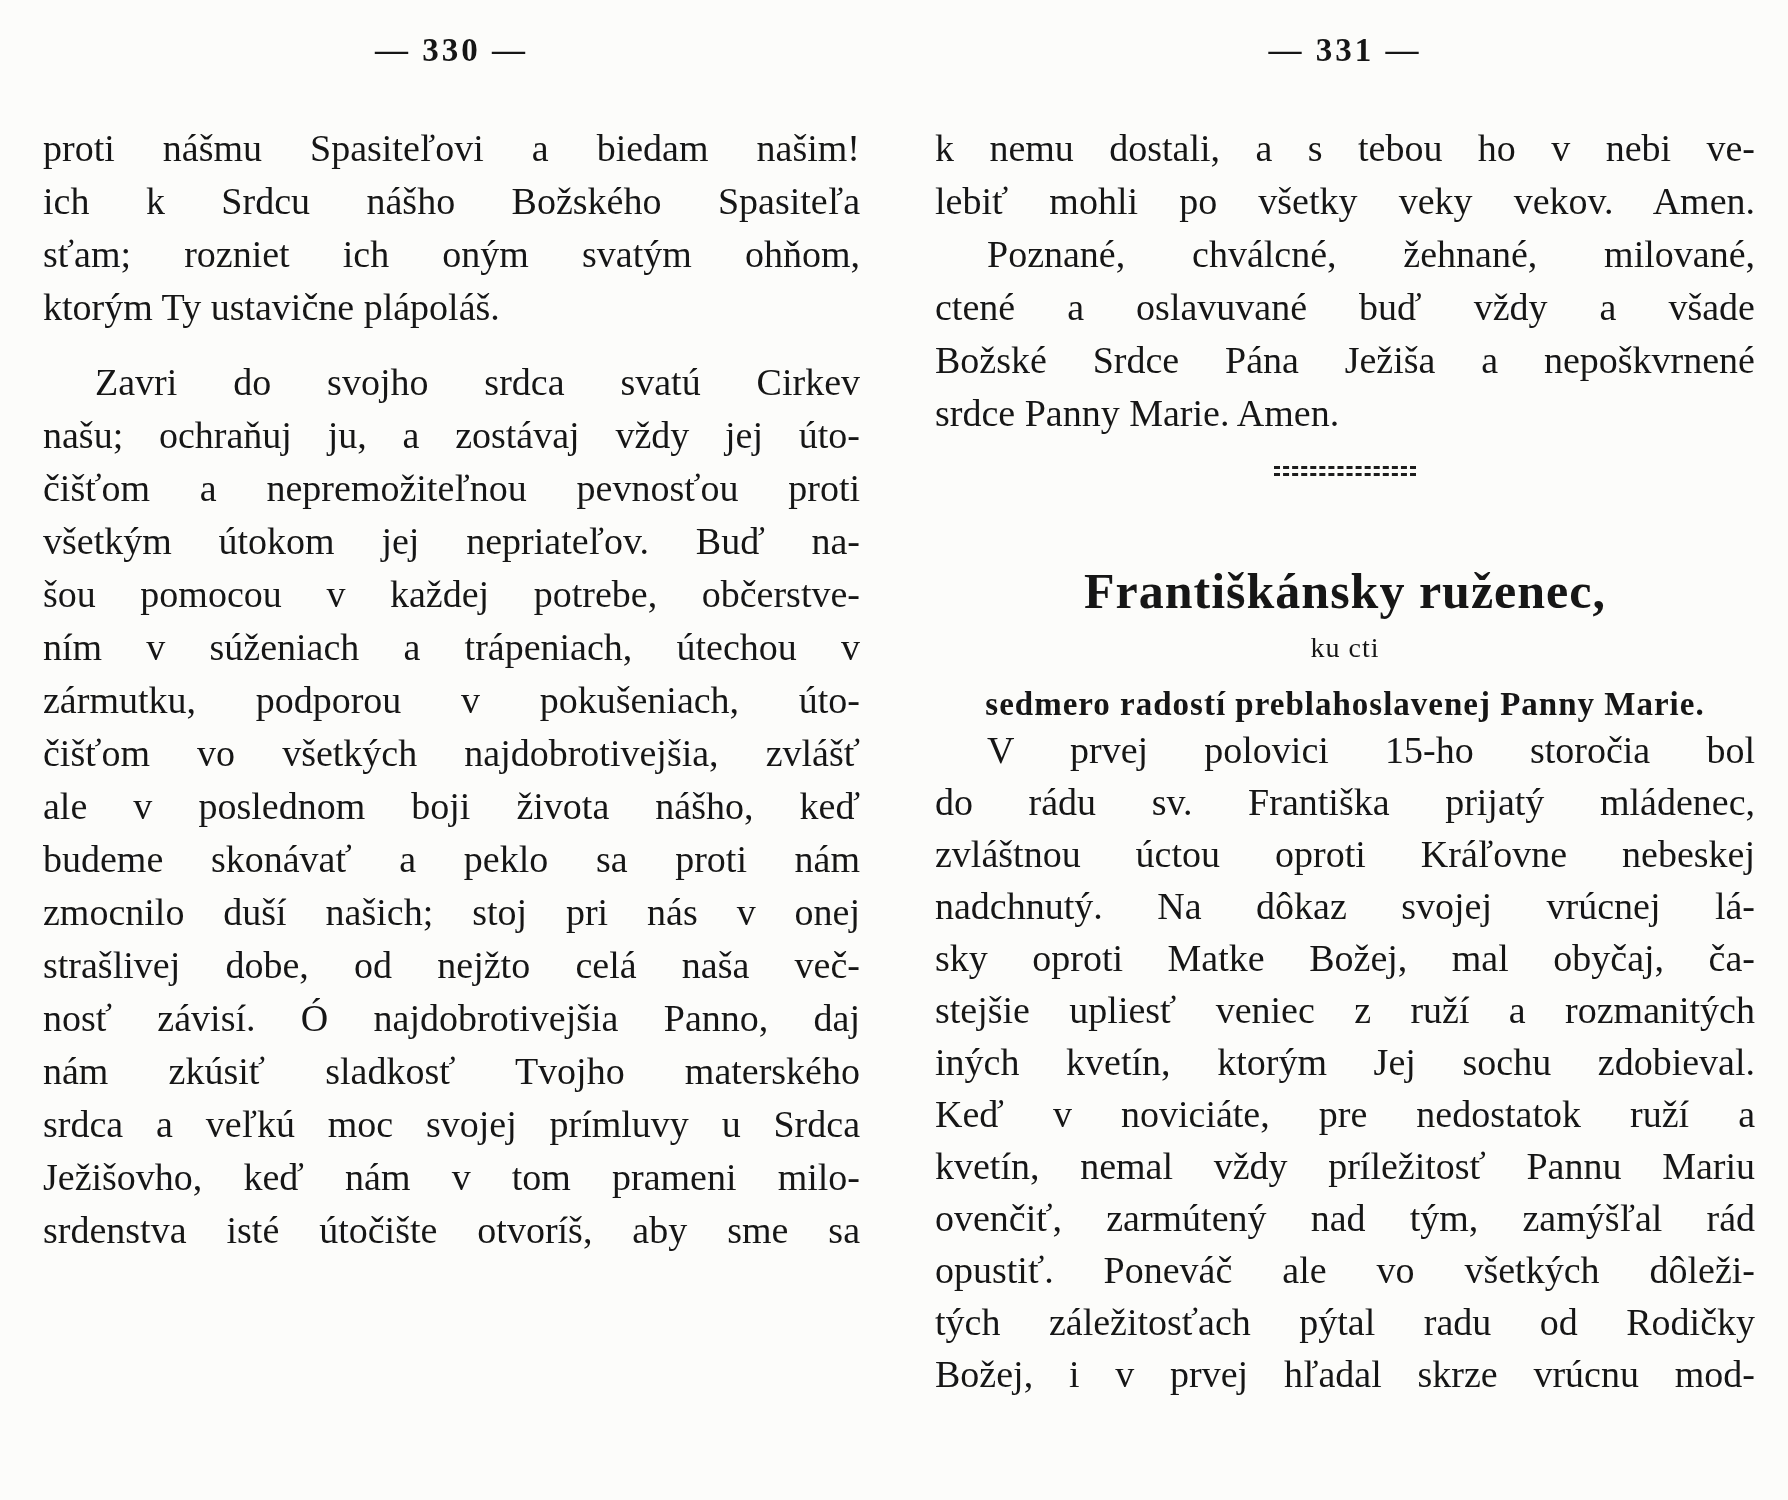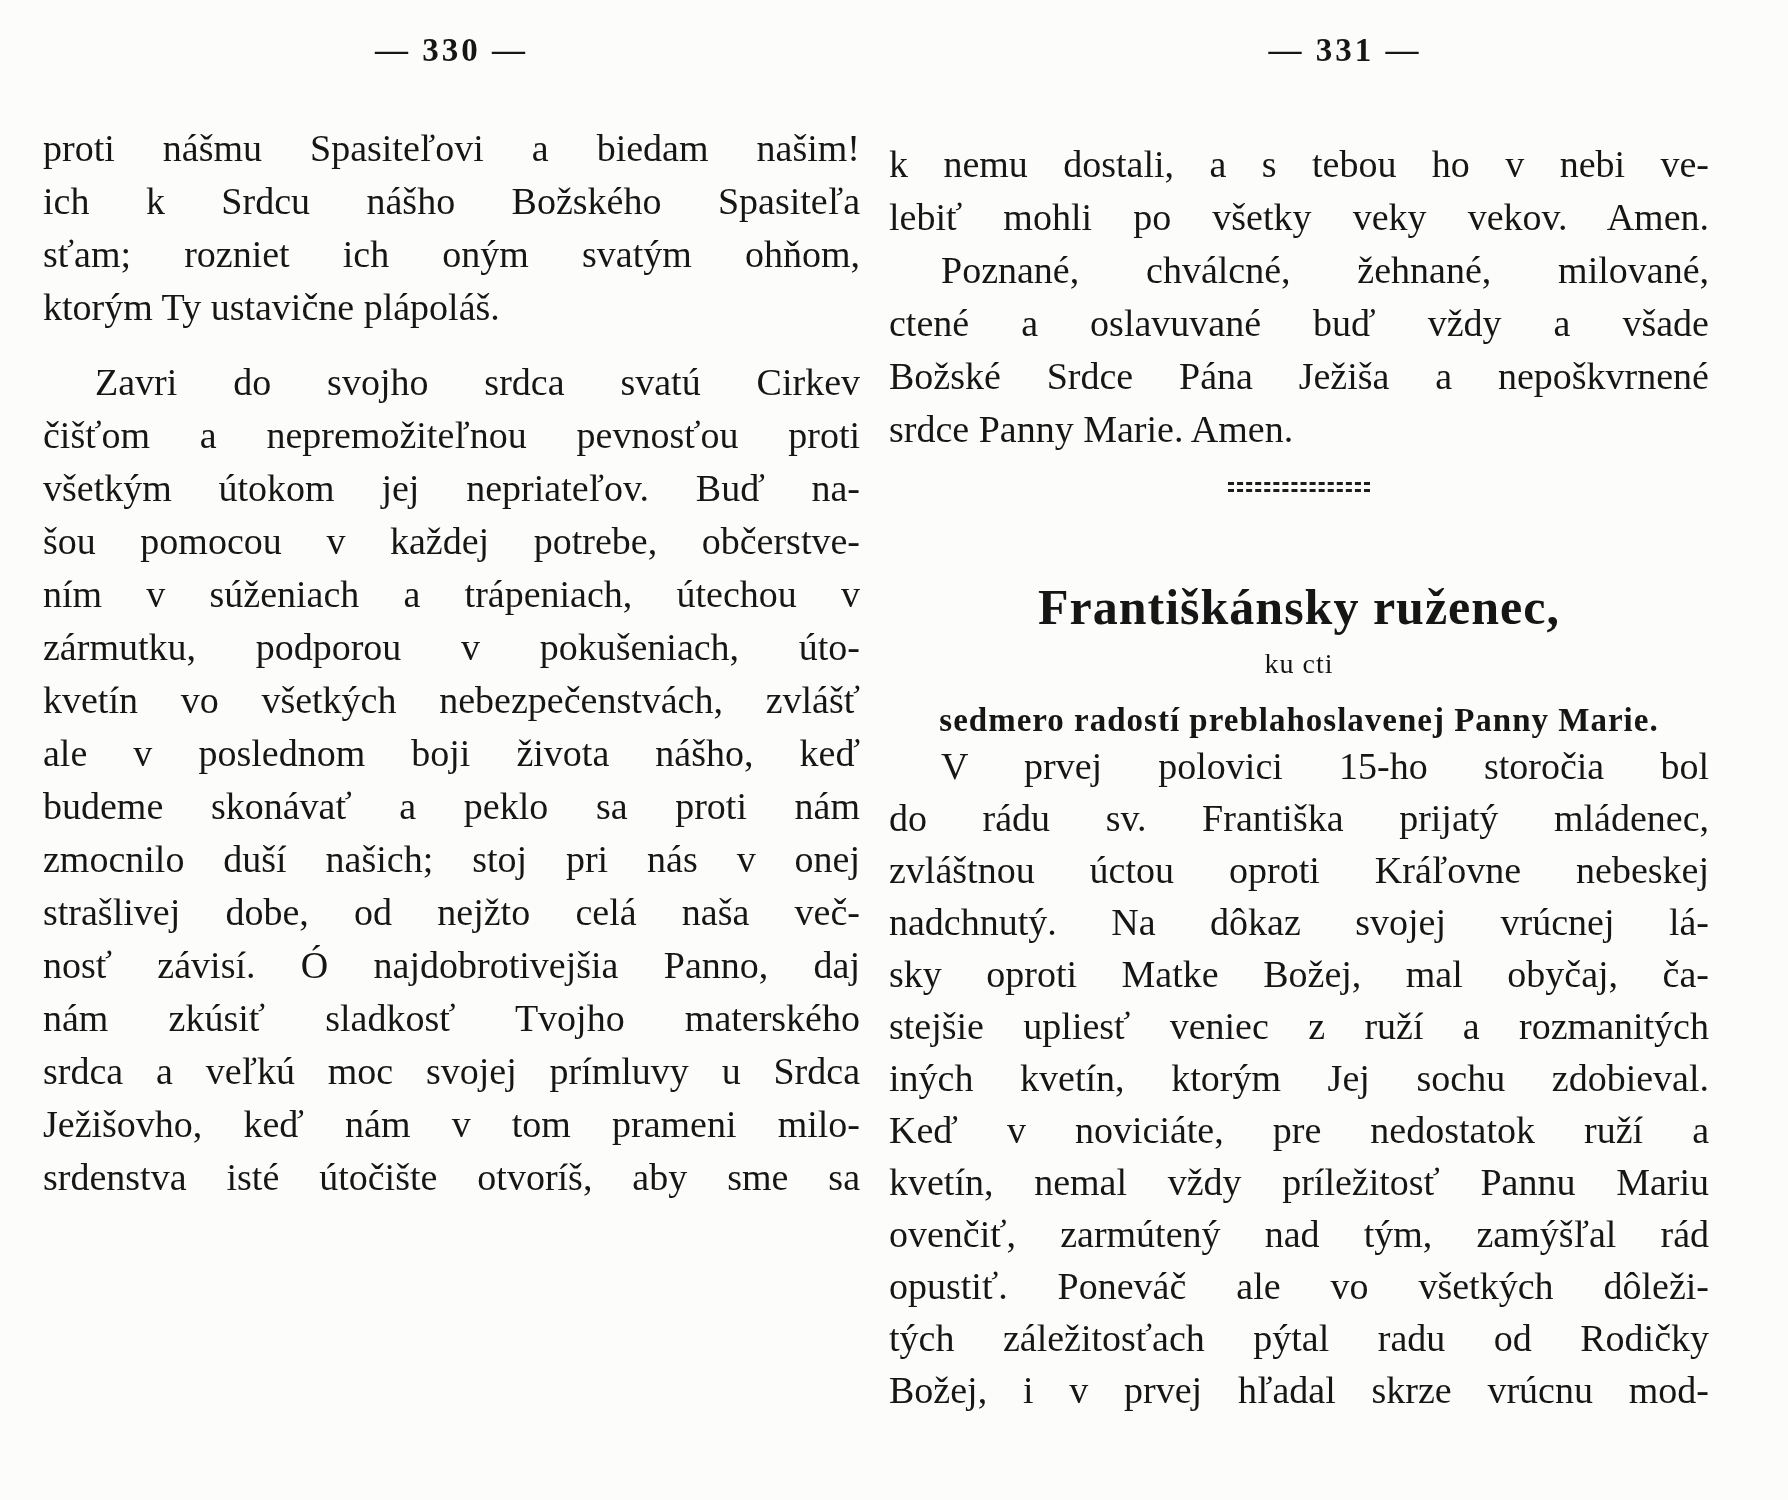--- a/index.html
+++ b/index.html
@@ -21,21 +21,21 @@
   }
   #pn-left  { left: 43px;  width: 817px; }
   #pn-right { left: 935px; width: 820px; }
 
   .col {
     position: absolute;
     top: 122px;
     font-size: 38px;
   }
   #col-left  { left: 43px;  width: 817px; }
-  #col-right { left: 889px; width: 820px; margin-top: 16px; }
+  #col-right { left: 935px; width: 820px; }
 
   .line {
     height: 53px;
     line-height: 53px;
     white-space: nowrap;
   }
   .line.j {
     white-space: normal;
     text-align: justify;
     text-align-last: justify;
@@ -83,26 +83,27 @@
 <div class="page-num" id="pn-left">— 330 —</div>
 
 <div class="page-num" id="pn-right">— 331 —</div>
 
 <div class="col" id="col-left">
     <div class="line j">proti nášmu Spasiteľovi a biedam našim!</div>
     <div class="line j">ich k Srdcu nášho Božského Spasiteľa</div>
     <div class="line j">sťam; rozniet ich oným svatým ohňom,</div>
     <div class="line">ktorým Ty ustavične plápoláš.</div>
     <div class="line j ind gap">Zavri do svojho srdca svatú Cirkev</div>
+    <div class="line j">našu; ochraňuj ju, a zostávaj vždy jej úto-</div>
     <div class="line j">čišťom a nepremožiteľnou pevnosťou proti</div>
     <div class="line j">všetkým útokom jej nepriateľov. Buď na-</div>
     <div class="line j">šou pomocou v každej potrebe, občerstve-</div>
     <div class="line j">ním v súženiach a trápeniach, útechou v</div>
     <div class="line j">zármutku, podporou v pokušeniach, úto-</div>
-    <div class="line j">kvetín vo všetkých nebezpečenstvách, zvlášť</div>
+    <div class="line j">čišťom vo všetkých najdobrotivejšia, zvlášť</div>
     <div class="line j">ale v poslednom boji života nášho, keď</div>
     <div class="line j">budeme skonávať a peklo sa proti nám</div>
     <div class="line j">zmocnilo duší našich; stoj pri nás v onej</div>
     <div class="line j">strašlivej dobe, od nejžto celá naša več-</div>
     <div class="line j">nosť závisí. Ó najdobrotivejšia Panno, daj</div>
     <div class="line j">nám zkúsiť sladkosť Tvojho materského</div>
     <div class="line j">srdca a veľkú moc svojej prímluvy u Srdca</div>
     <div class="line j">Ježišovho, keď nám v tom prameni milo-</div>
     <div class="line j">srdenstva isté útočište otvoríš, aby sme sa</div>
   </div>

